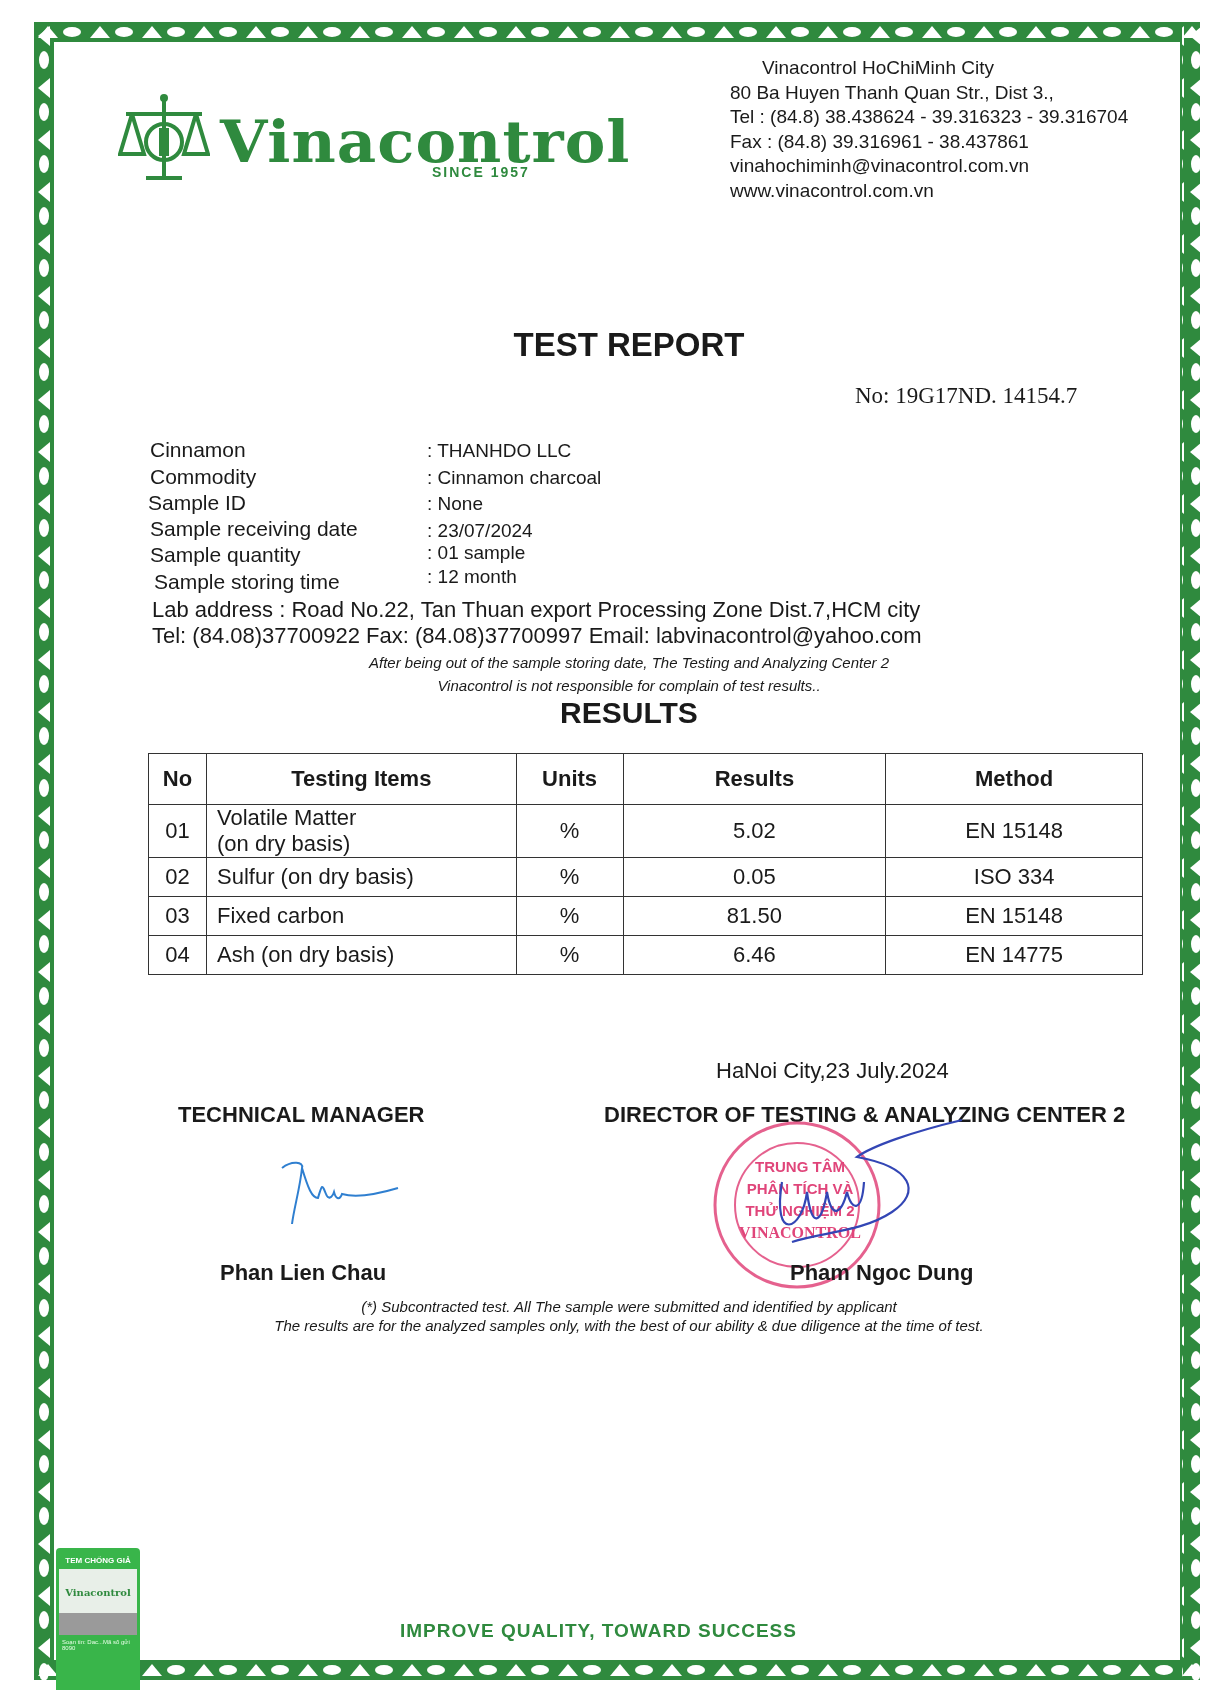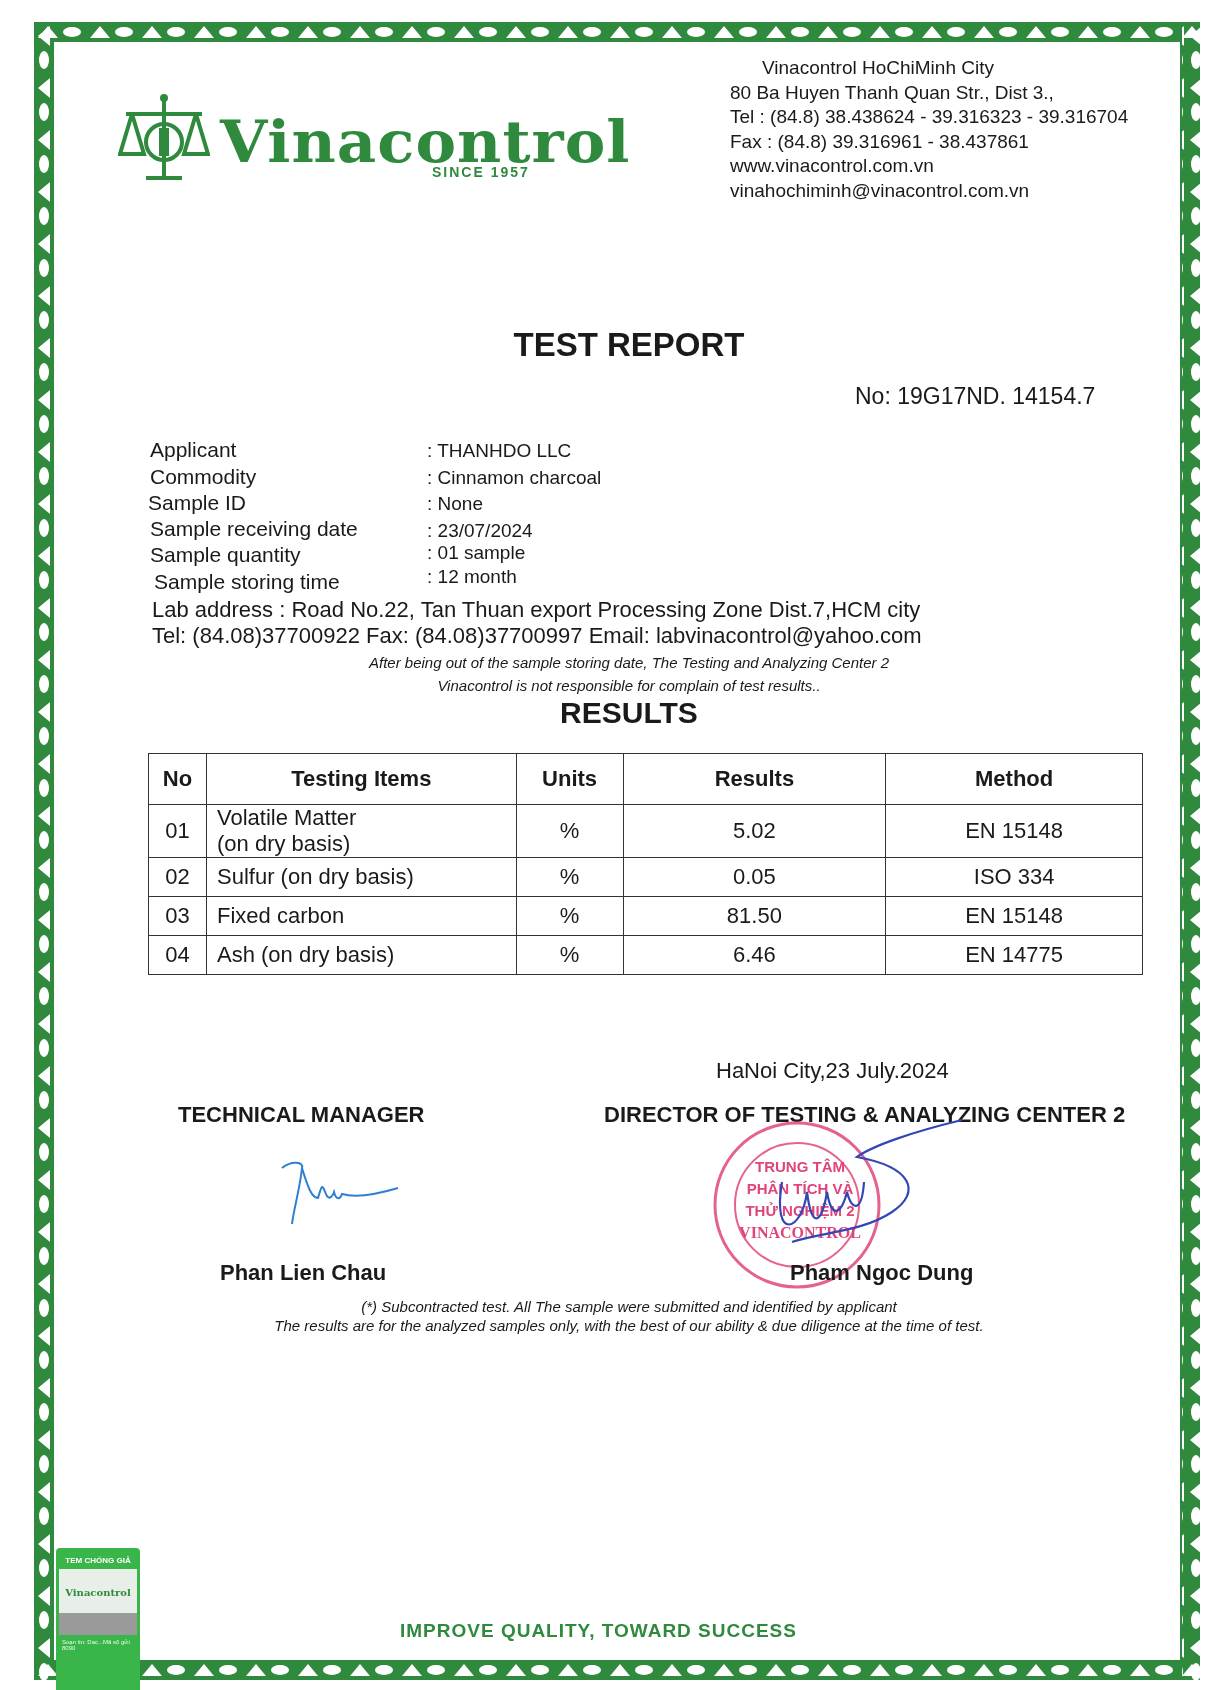--- a/index.html
+++ b/index.html
@@ -13,21 +13,21 @@
   
   .logo-icon { left:118px; top:92px; width:92px; height:92px; }
   .logo-word { left:220px; top:108px; font-family:"DejaVu Serif", serif; font-weight:bold; font-size:58px; color:#2f8a3e; letter-spacing:1px; transform:scaleX(1.05); transform-origin:left; }
   .logo-since { left:432px; top:164px; font-size:14px; font-weight:bold; color:#2f8a3e; letter-spacing:2px; }
 
   
   .company { left:730px; top:56px; font-size:19px; line-height:24.6px; color:#1a1a1a; }
   .company .name { font-weight:normal;margin-left:32px; }
 
   .title { left:0; width:1258px; text-align:center; top:326px; font-size:33px; font-weight:bold; }
-  .report-no { left:855px; top:383px; font-size:23px; }
+  .report-no { left:855px; top:383px; font-size:23px;font-family:Liberation Serif, serif; }
 
   .info { left:150px; font-size:21px; }
   .info-val { left:427px; font-size:19px; }
 
   .lab-line { left:152px; font-size:22px; }
   .note { left:0; width:1258px; text-align:center; font-size:15px; font-style:italic; }
   .results-title { left:0; width:1258px; text-align:center; top:696px; font-size:30px; font-weight:bold; }
 
   table.res { position:absolute; left:148px; top:753px; width:995px; border-collapse:collapse; font-size:22px; }
   table.res th, table.res td { border:1.5px solid #333; padding:0 10px; height:38px; }
@@ -82,28 +82,28 @@
   <rect x="41" y="36" width="10" height="28" fill="#2f8a3e"></rect>
 </svg>
 <div class="abs logo-word">Vinacontrol</div>
 <div class="abs logo-since">SINCE 1957</div>
 
 <div class="abs company">
   <div class="name">Vinacontrol HoChiMinh City</div>
   <div>80 Ba Huyen Thanh Quan Str., Dist 3.,</div>
   <div>Tel  : (84.8) 38.438624 - 39.316323 - 39.316704</div>
   <div>Fax : (84.8) 39.316961 - 38.437861</div>
+  <div>vinahochiminh@vinacontrol.com.vn</div>
   <div>www.vinacontrol.com.vn</div>
-  <div>vinahochiminh@vinacontrol.com.vn</div>
 </div>
 
 <div class="abs title">TEST REPORT</div>
 <div class="abs report-no">No: 19G17ND. 14154.7</div>
 
-<div class="abs info" style="top:438px">Applicant</div>
+<div class="abs info" style="top:438px">Cinnamon</div>
 <div class="abs info-val" style="top:440px">: <span>THANHDO LLC</span></div>
 <div class="abs info" style="top:465px">Commodity</div>
 <div class="abs info-val" style="top:467px">: <span>Cinnamon charcoal</span></div>
 <div class="abs info" style="top:491px;left:148px">Sample ID</div>
 <div class="abs info-val" style="top:493px">: <span>None</span></div>
 <div class="abs info" style="top:517px">Sample receiving date</div>
 <div class="abs info-val" style="top:520px">: <span>23/07/2024</span></div>
 <div class="abs info" style="top:543px">Sample quantity</div>
 <div class="abs info-val" style="top:542px">: <span>01 sample</span></div>
 <div class="abs info" style="top:570px;left:154px">Sample storing time</div>

